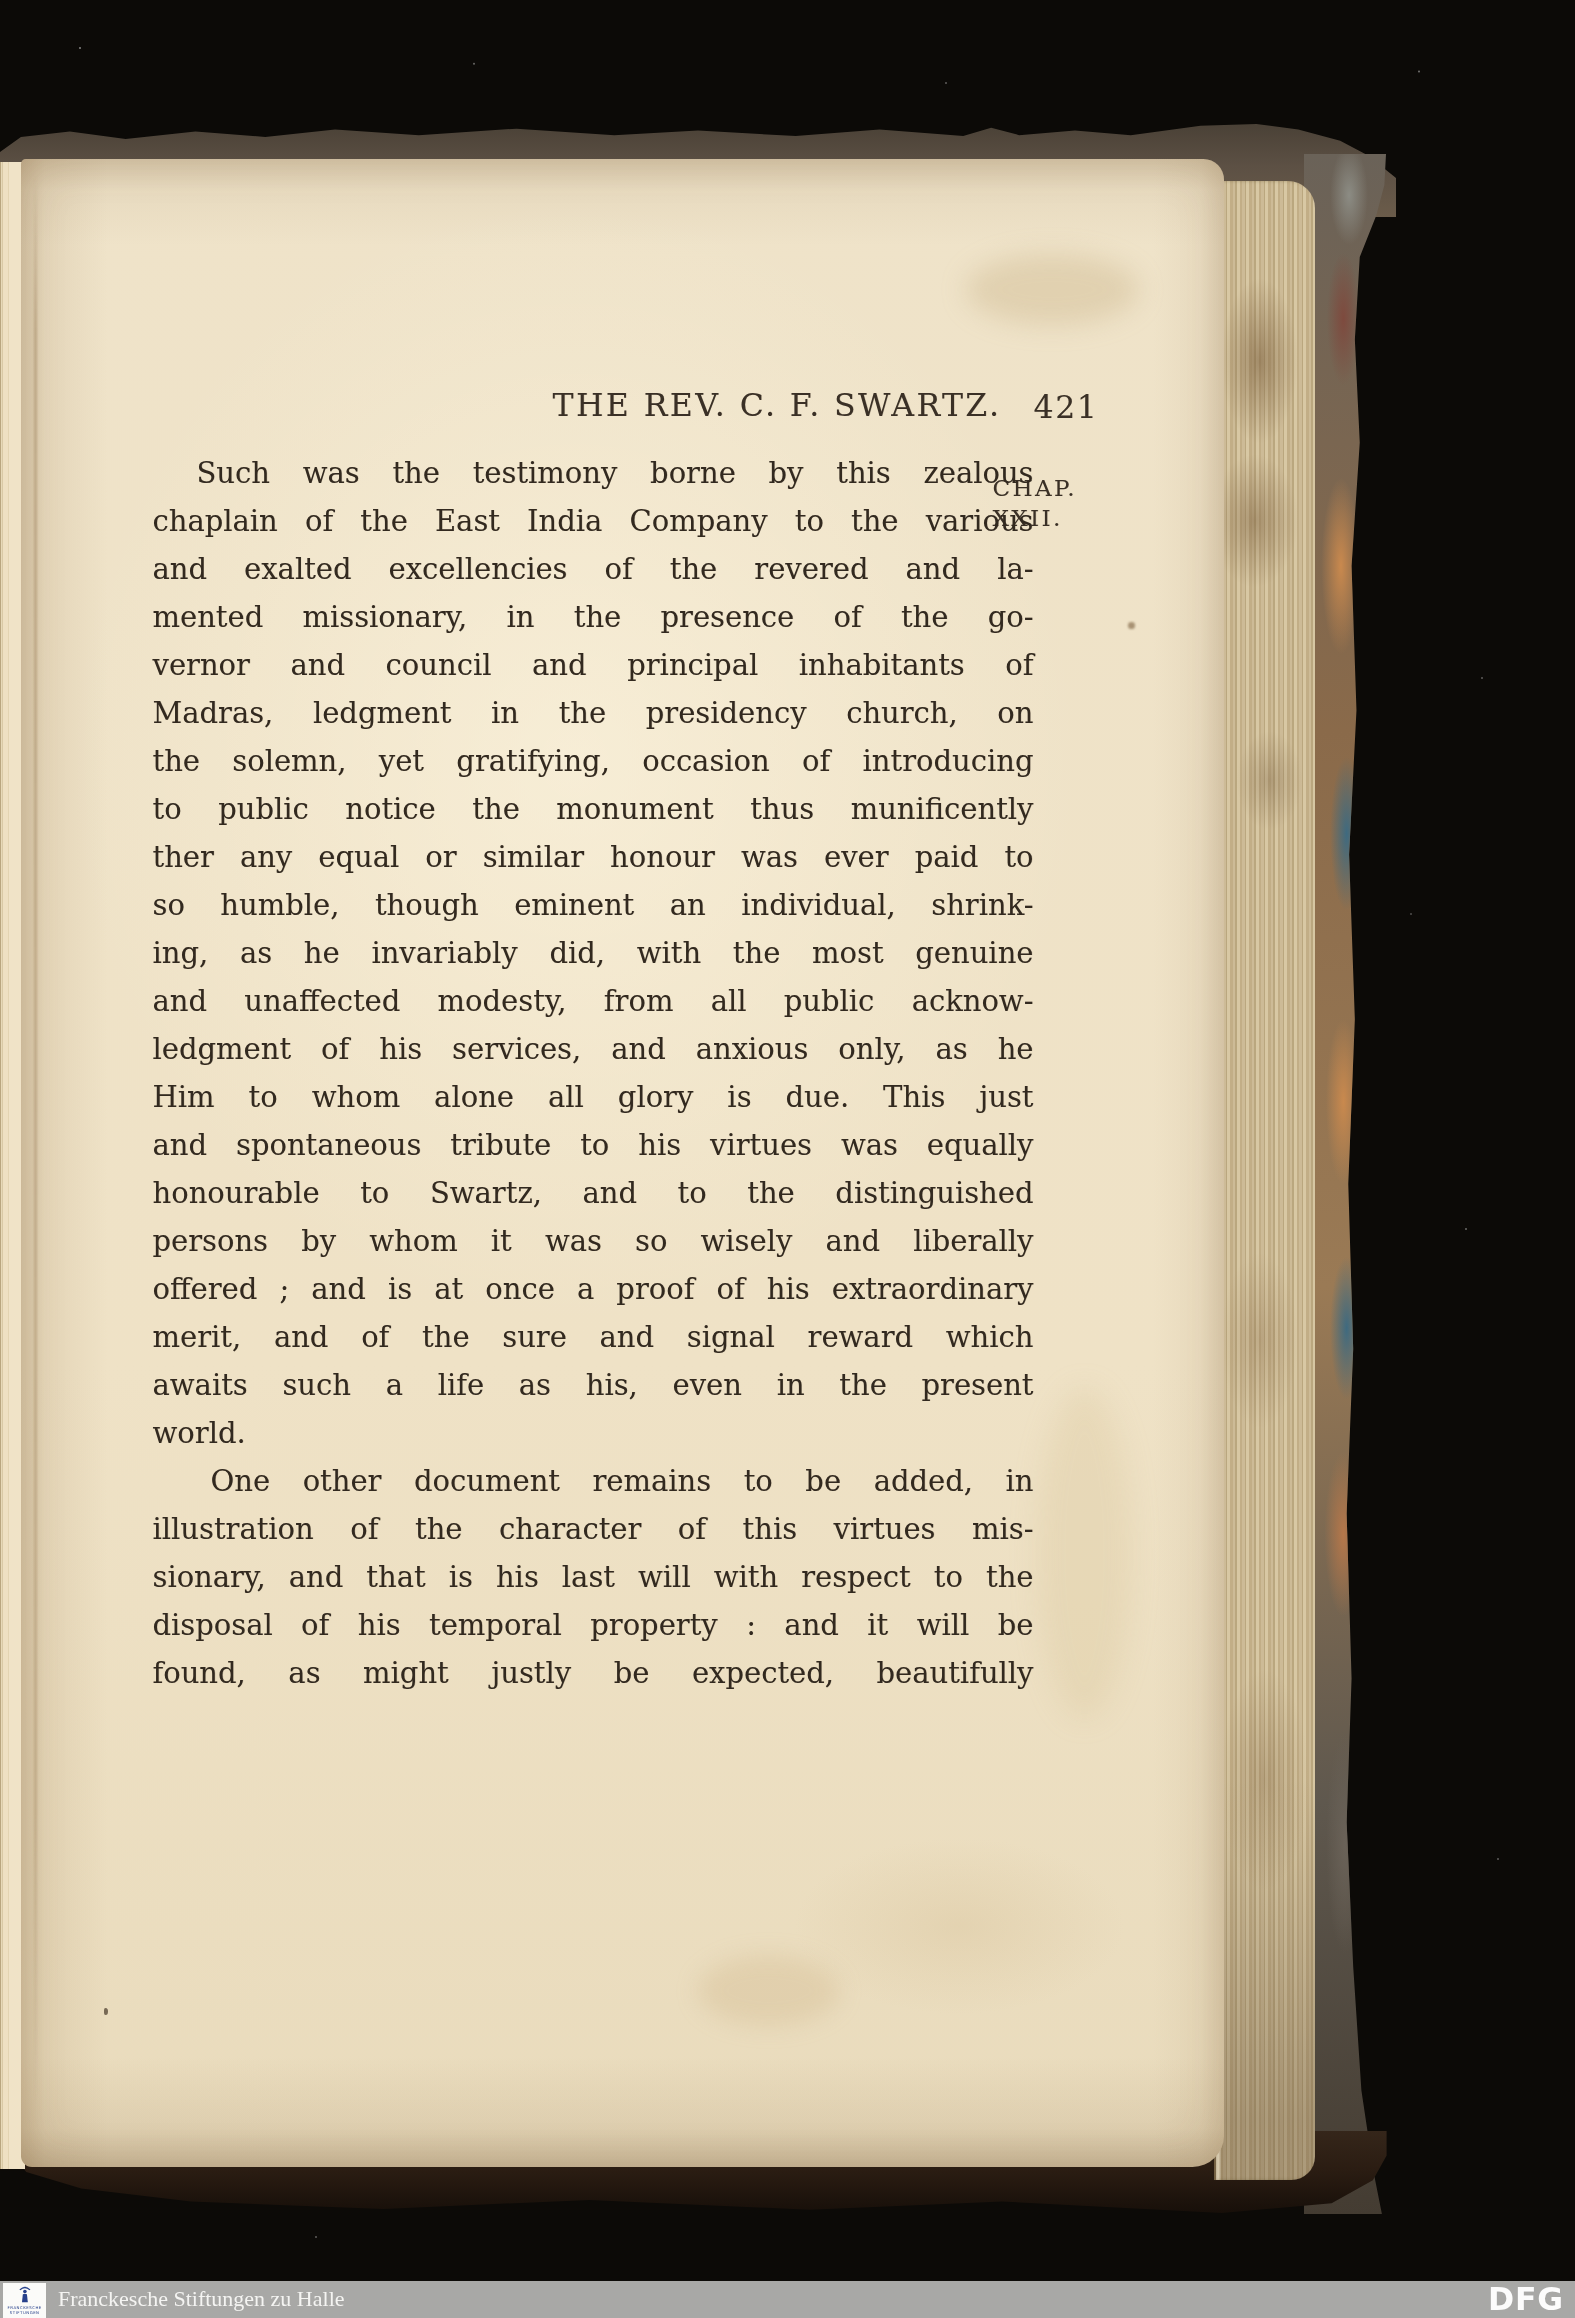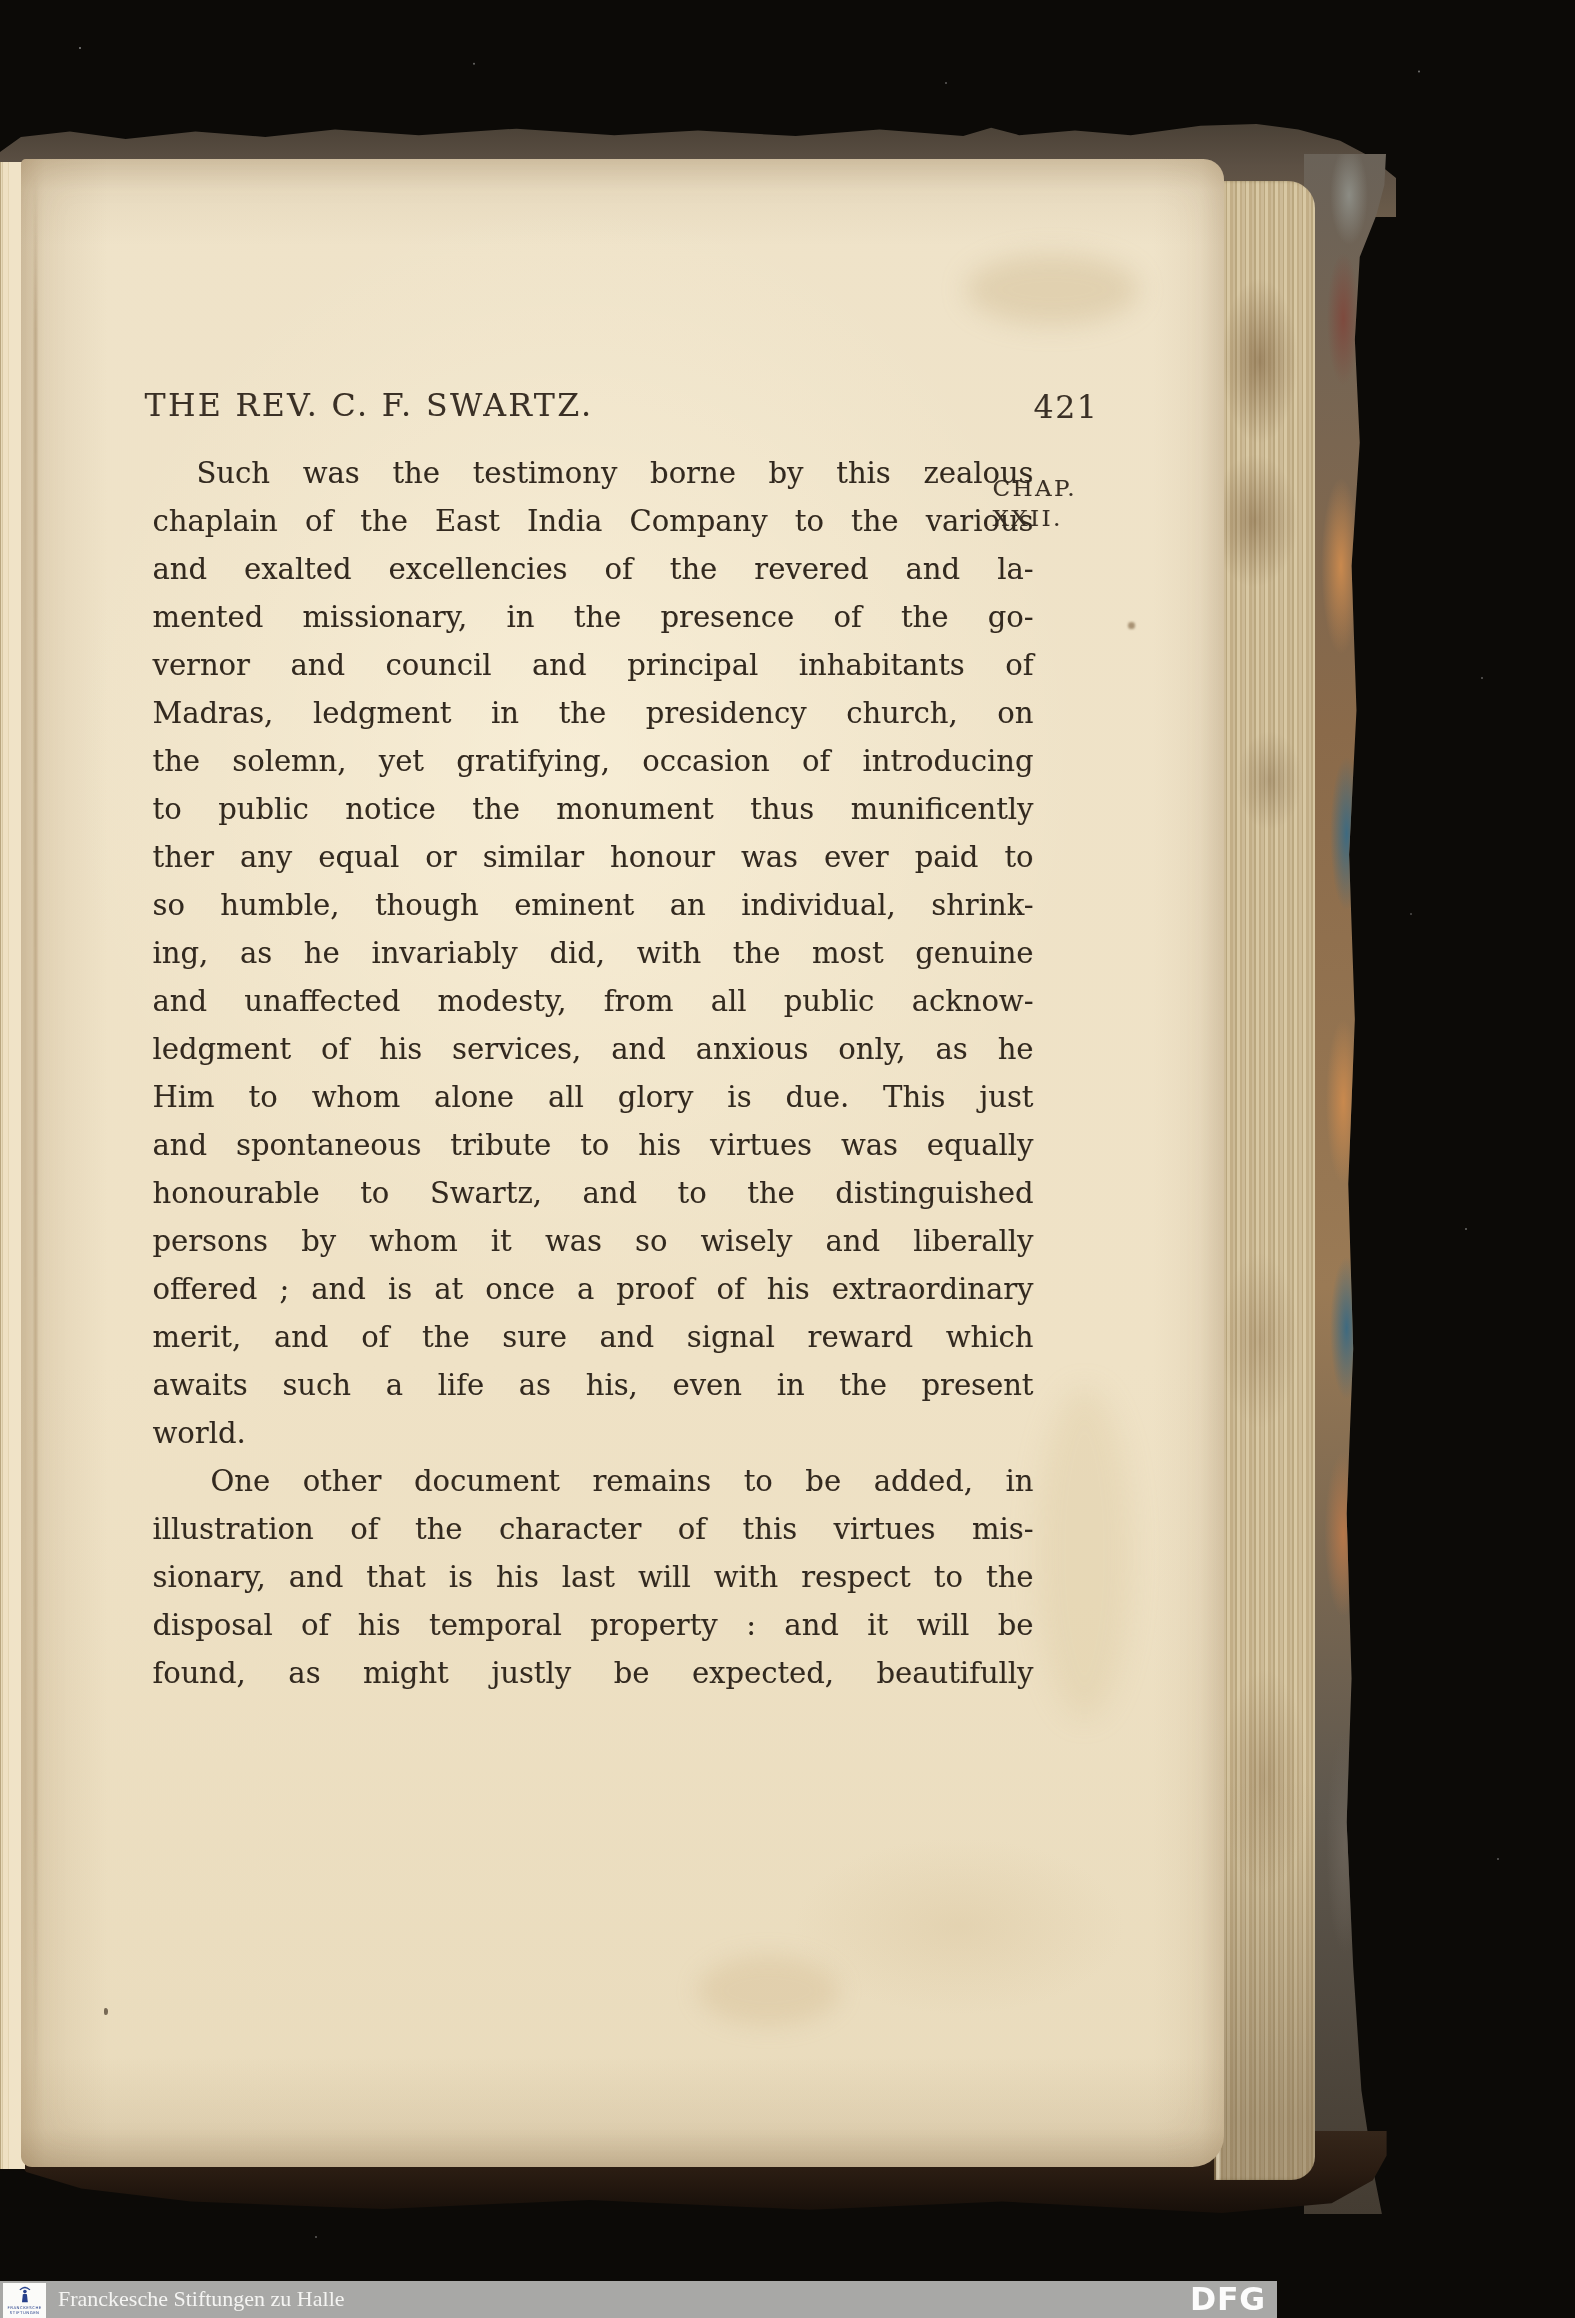--- a/index.html
+++ b/index.html
@@ -100,21 +100,21 @@
   }
   .stain { position:absolute; border-radius:50%; }
   .stain-a { left:1107px; top:463px; width:7.9px; height:7px; background:rgba(110,80,45,.55); filter:blur(0.8px); }
   .stain-b { left:677px; top:1796px; width:142px; height:71px; background:rgba(195,165,115,.22); filter:blur(11px); }
   .stain-c { left:945px; top:95px; width:173px; height:71px; background:rgba(185,155,105,.25); filter:blur(12.6px); }
   .stain-d { left:83px; top:1849px; width:4.7px; height:7px; background:rgba(70,55,40,.7); filter:blur(0.4px); border-radius:40% 60% 60% 40%; }
   .stain-e { left:1016px; top:1229px; width:95px; height:331px; background:rgba(200,172,120,.16); filter:blur(14px); }
 
   
   .running-head {
-    position:absolute; left:124px; top:228px; width:843px; text-align:left;
+    position:absolute; left:138px; top:228px; width:843px; text-align:right;
     font-size:31.5px; letter-spacing:2.4px; color:#3a3026;
     text-shadow:0.4px 0.4px 0 rgba(70,55,40,.25);
   }
   .page-number {
     position:absolute; left:1013px; top:230px; font-size:31.5px; color:#3a3026;
     letter-spacing:1.6px; text-shadow:0.4px 0.4px 0 rgba(70,55,40,.25);
   }
   .margin-note {
     position:absolute; left:972px; top:314px;
     font-size:23px; letter-spacing:2.4px; line-height:30px; color:#3a3026;
@@ -124,21 +124,21 @@
     position:absolute; left:132px; top:290px; width:881px;
     font-size:29px; line-height:48px; color:#32291f; word-spacing:1.2px;
     text-shadow:0.4px 0.4px 0 rgba(70,55,40,.22);
   }
   .paragraph .line { text-align:justify; text-align-last:justify; height:48px; }
   .paragraph .line:first-child { text-indent:44px; }
   .p2 .line:first-child { text-indent:58px; }
   .p1 .line:last-child { text-align-last:left; }
 
   
-  .footer-bar { position:absolute; left:0; top:2281px; width:1277px; height:38px; background:#a8a8a6; }
+  .footer-bar { position:absolute; left:0; top:2281px; width:1575px; height:38px; background:#a8a8a6; }
   .logo-box {
     position:absolute; left:3.2px; top:1.6px; width:43px; height:36px; background:#fbfbf9;
     display:flex; flex-direction:column; align-items:center; justify-content:flex-start;
     padding-top:1.6px; box-sizing:border-box;
   }
   .logo-line { font-family:"DejaVu Sans","Liberation Sans",sans-serif; font-size:3.9px;
     line-height:4.7px; color:#27418c; letter-spacing:0.5px; }
   .footer-title {
     position:absolute; left:58px; top:50%; transform:translateY(-52%);
     font-family:"Liberation Serif","DejaVu Serif",serif; font-size:22px; color:#f4f4f2;

